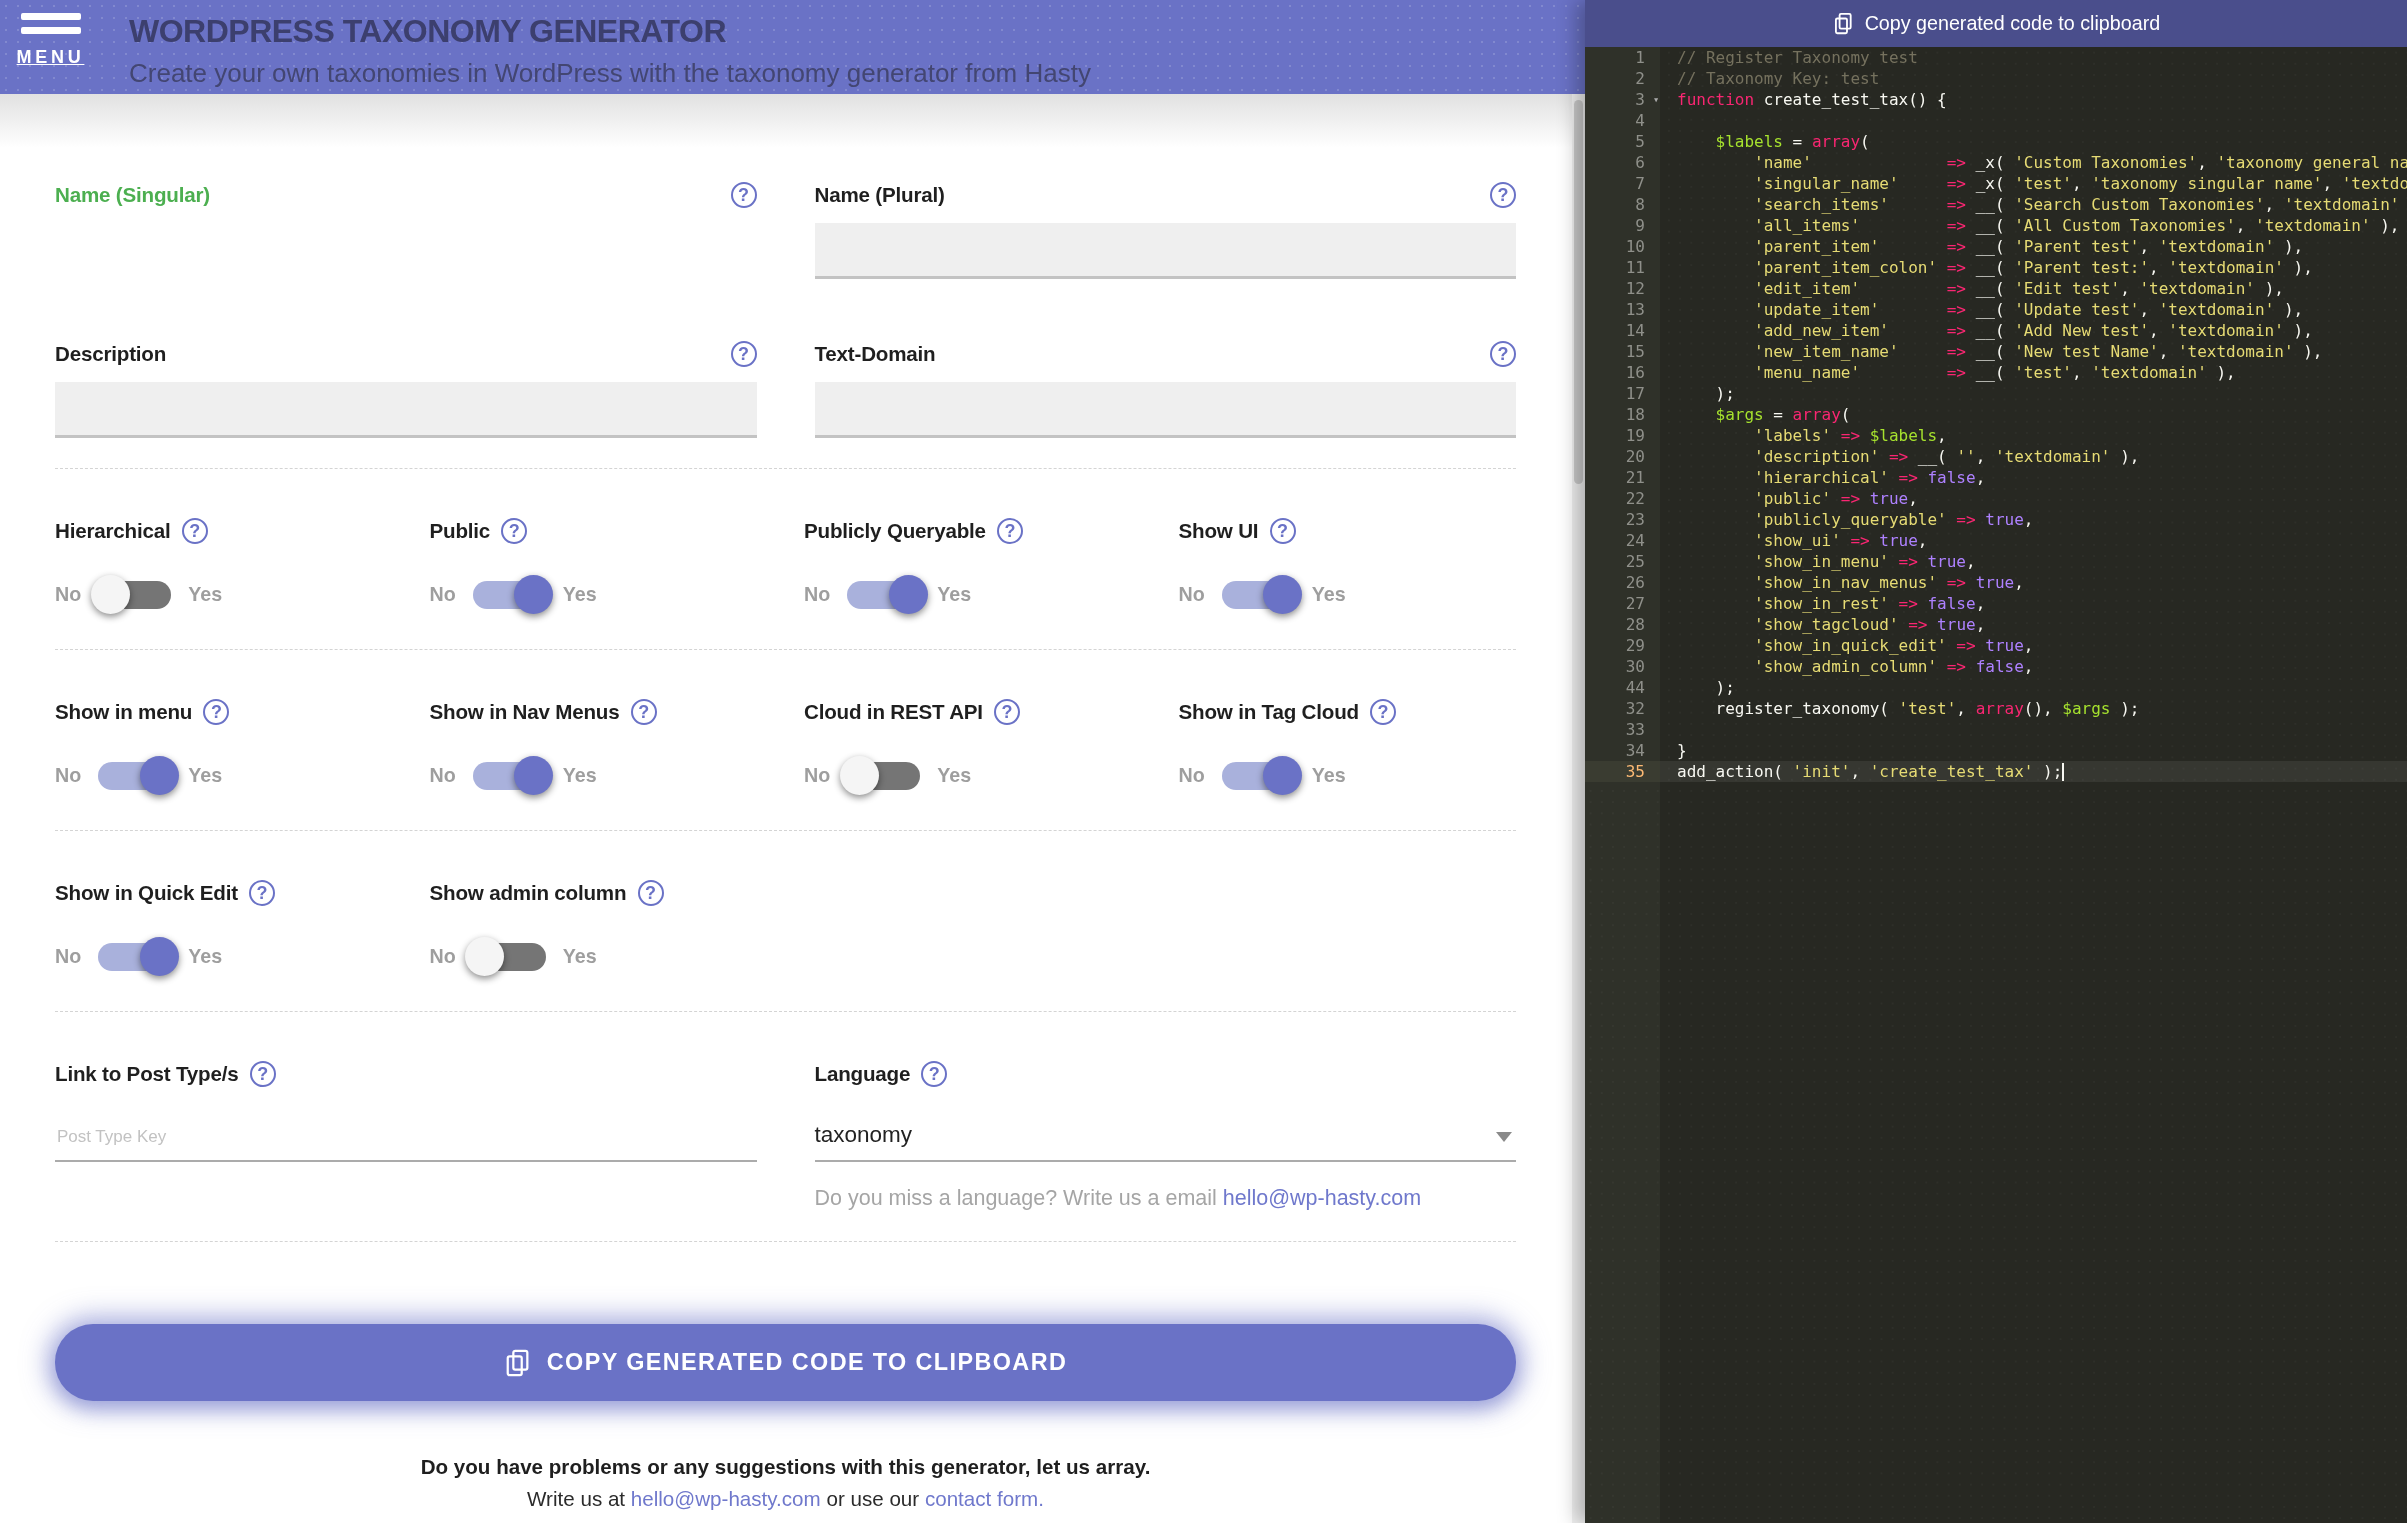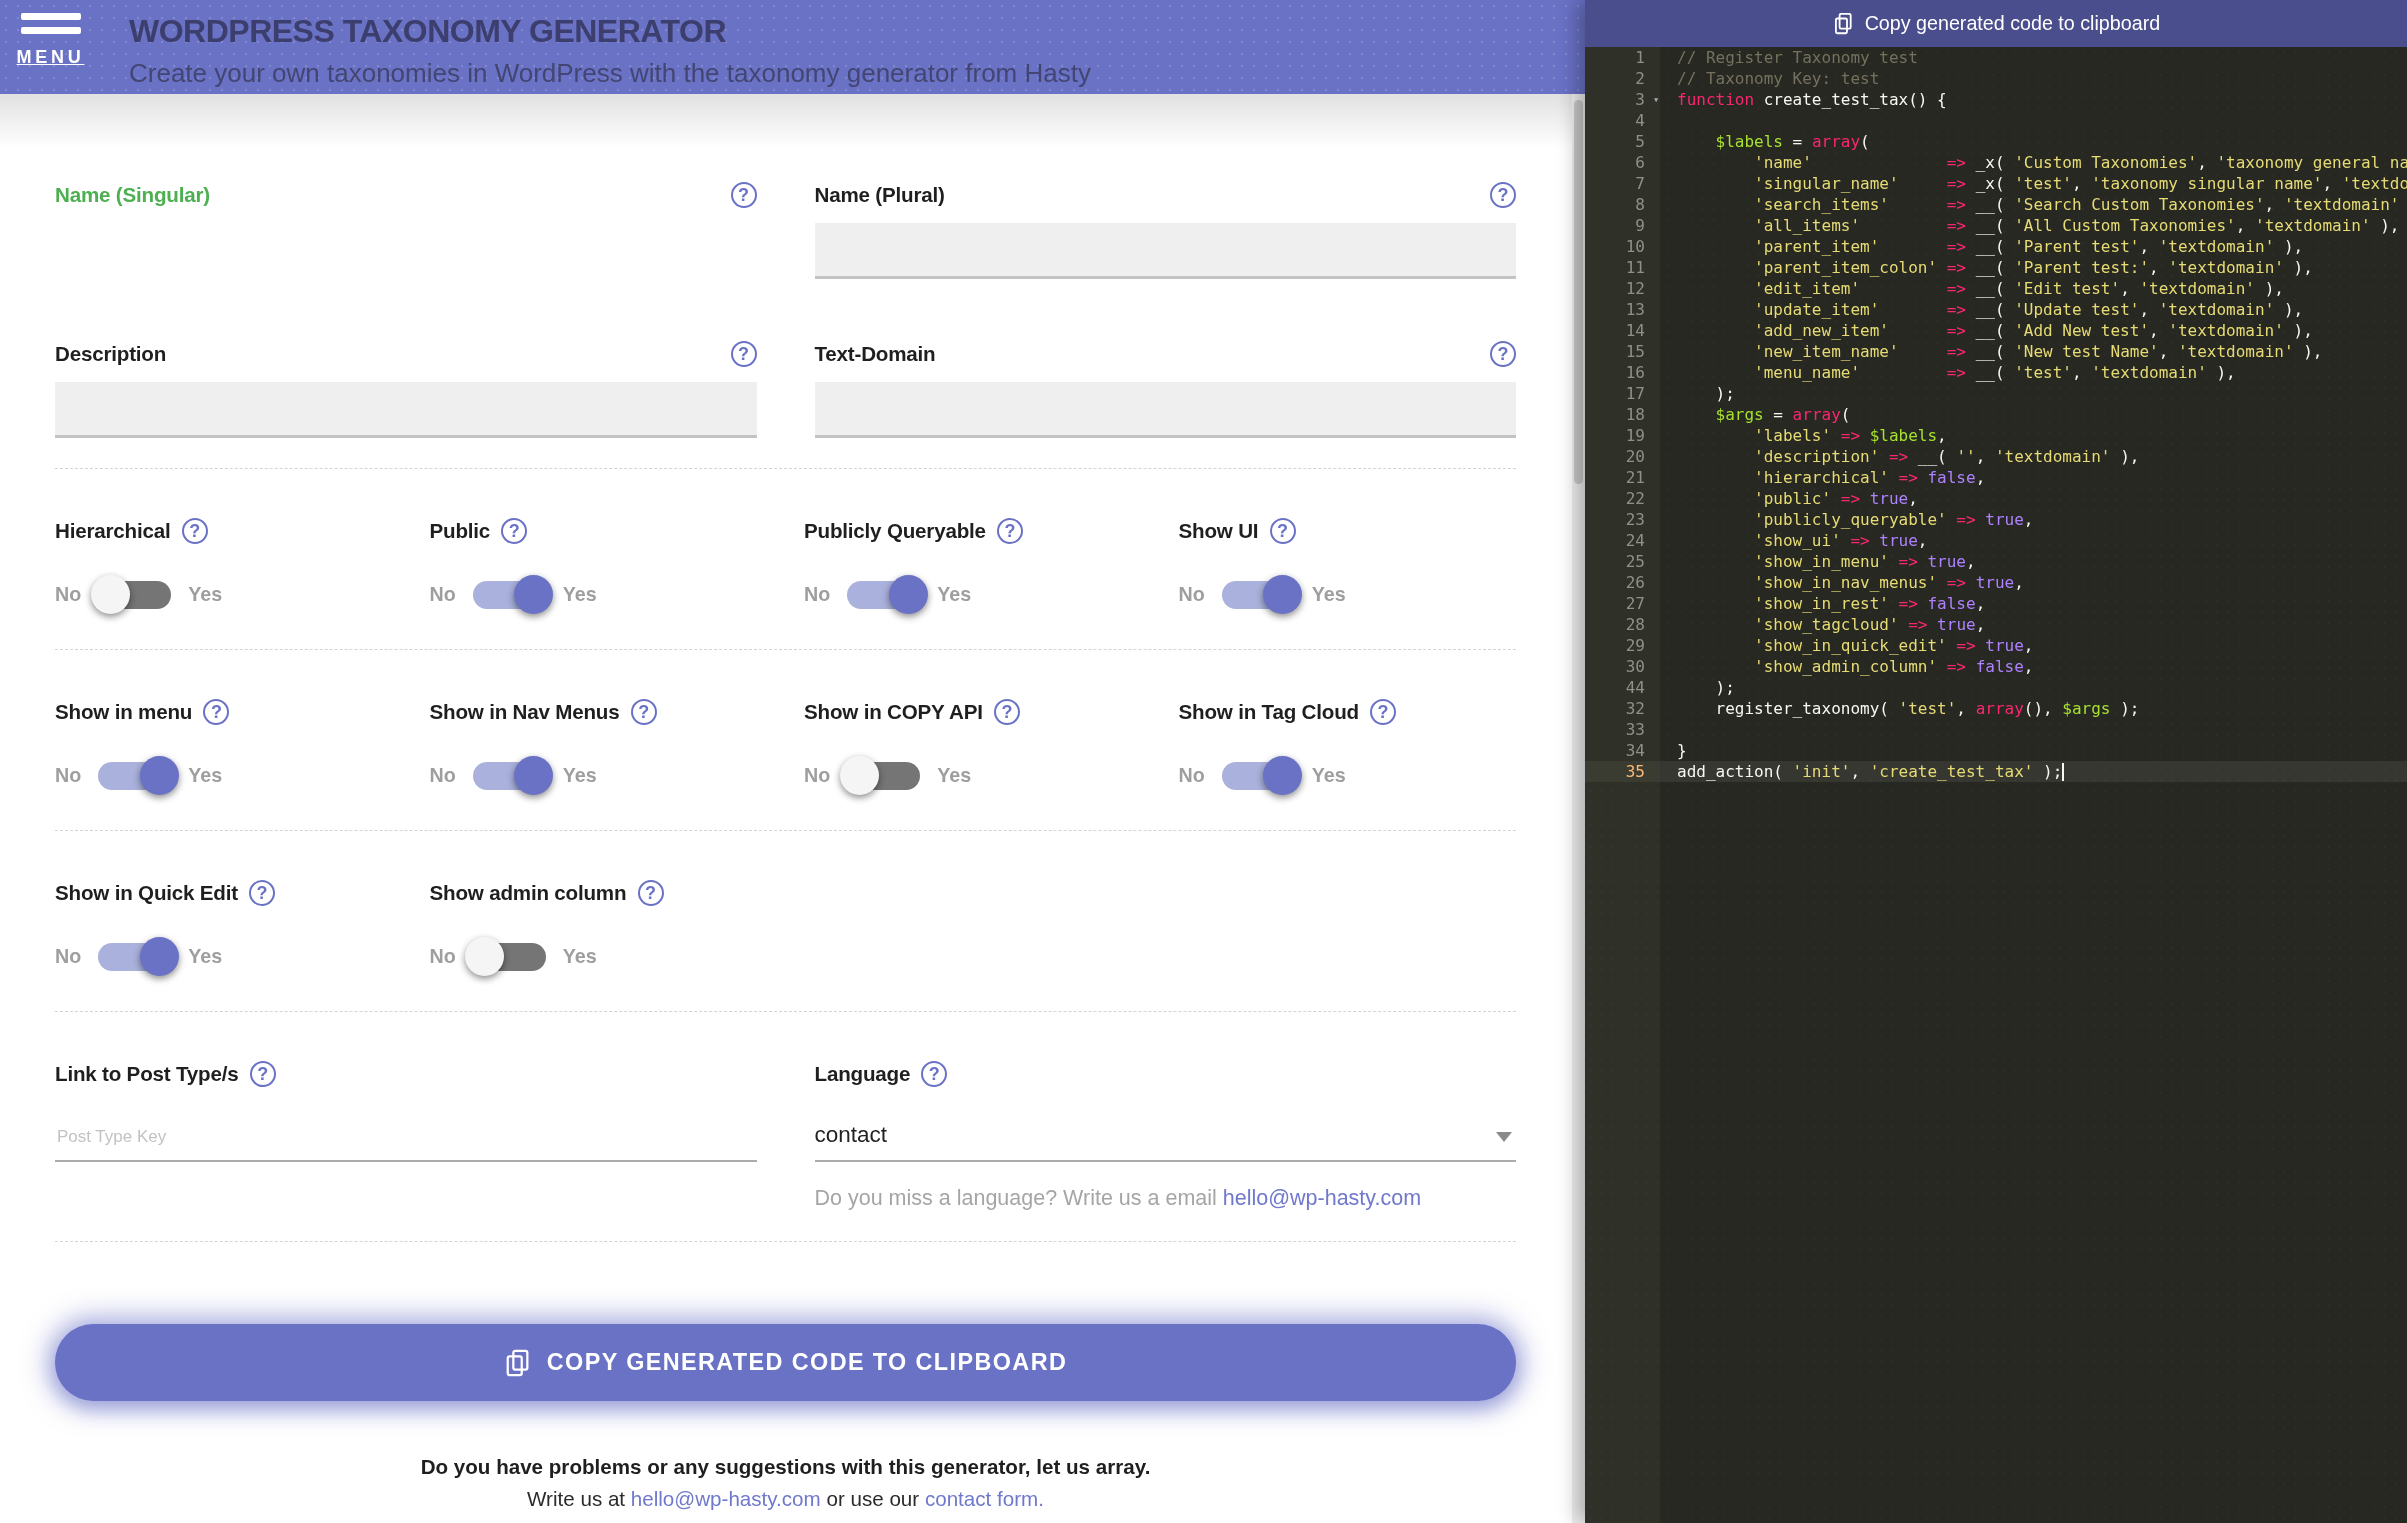--- a/index.html
+++ b/index.html
@@ -256,21 +256,21 @@
                 <span class="noyes">No</span>
                 <span class="switch on">
                   <span class="track"></span>
                   <span class="knob"></span>
                 </span>
                 <span class="noyes">Yes</span>
               </div>
             </div>
             <div>
               <div class="toggle-label-row">
-                <span class="field-label">Show in COPY API</span>
+                <span class="field-label">Cloud in REST API</span>
                 <span class="help-icon">?</span>
               </div>
               <div class="toggle-control">
                 <span class="noyes">No</span>
                 <span class="switch off">
                   <span class="track"></span>
                   <span class="knob"></span>
                 </span>
                 <span class="noyes">Yes</span>
               </div>
@@ -334,21 +334,21 @@
           <span class="help-icon">?</span>
         </div>
         <input class="underline-input" placeholder="Post Type Key" style="">
       </div>
       <div class="field">
         <div class="toggle-label-row">
           <span class="field-label">Language</span>
           <span class="help-icon">?</span>
         </div>
         <div class="select-row">
-          <div class="select-value">contact</div>
+          <div class="select-value">taxonomy</div>
           <div class="select-caret"></div>
         </div>
         <div class="lang-helper"><span>Do you miss a language? Write us a email </span><a>hello@wp-hasty.com</a></div>
       </div>
     </div>
     <hr class="dashed-sep">
 
     <button class="big-button">
       <svg width="28" height="30" viewBox="0 0 30 32">
         <rect x="10" y="3" width="15" height="20" rx="2" fill="none" stroke="#fff" stroke-width="2.4"></rect>

